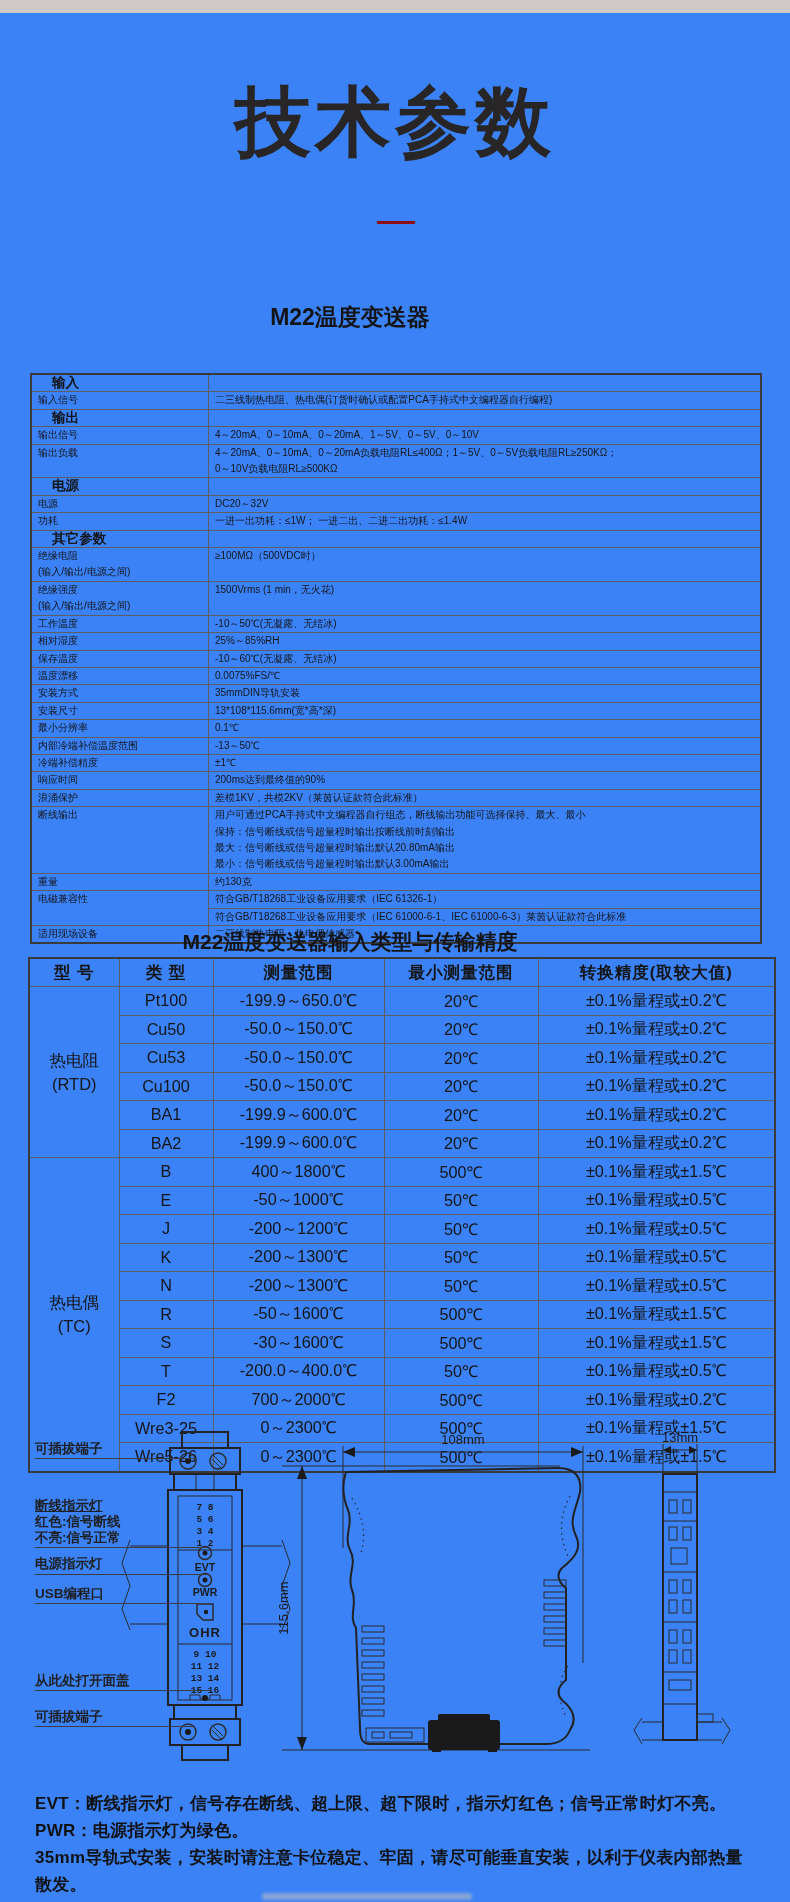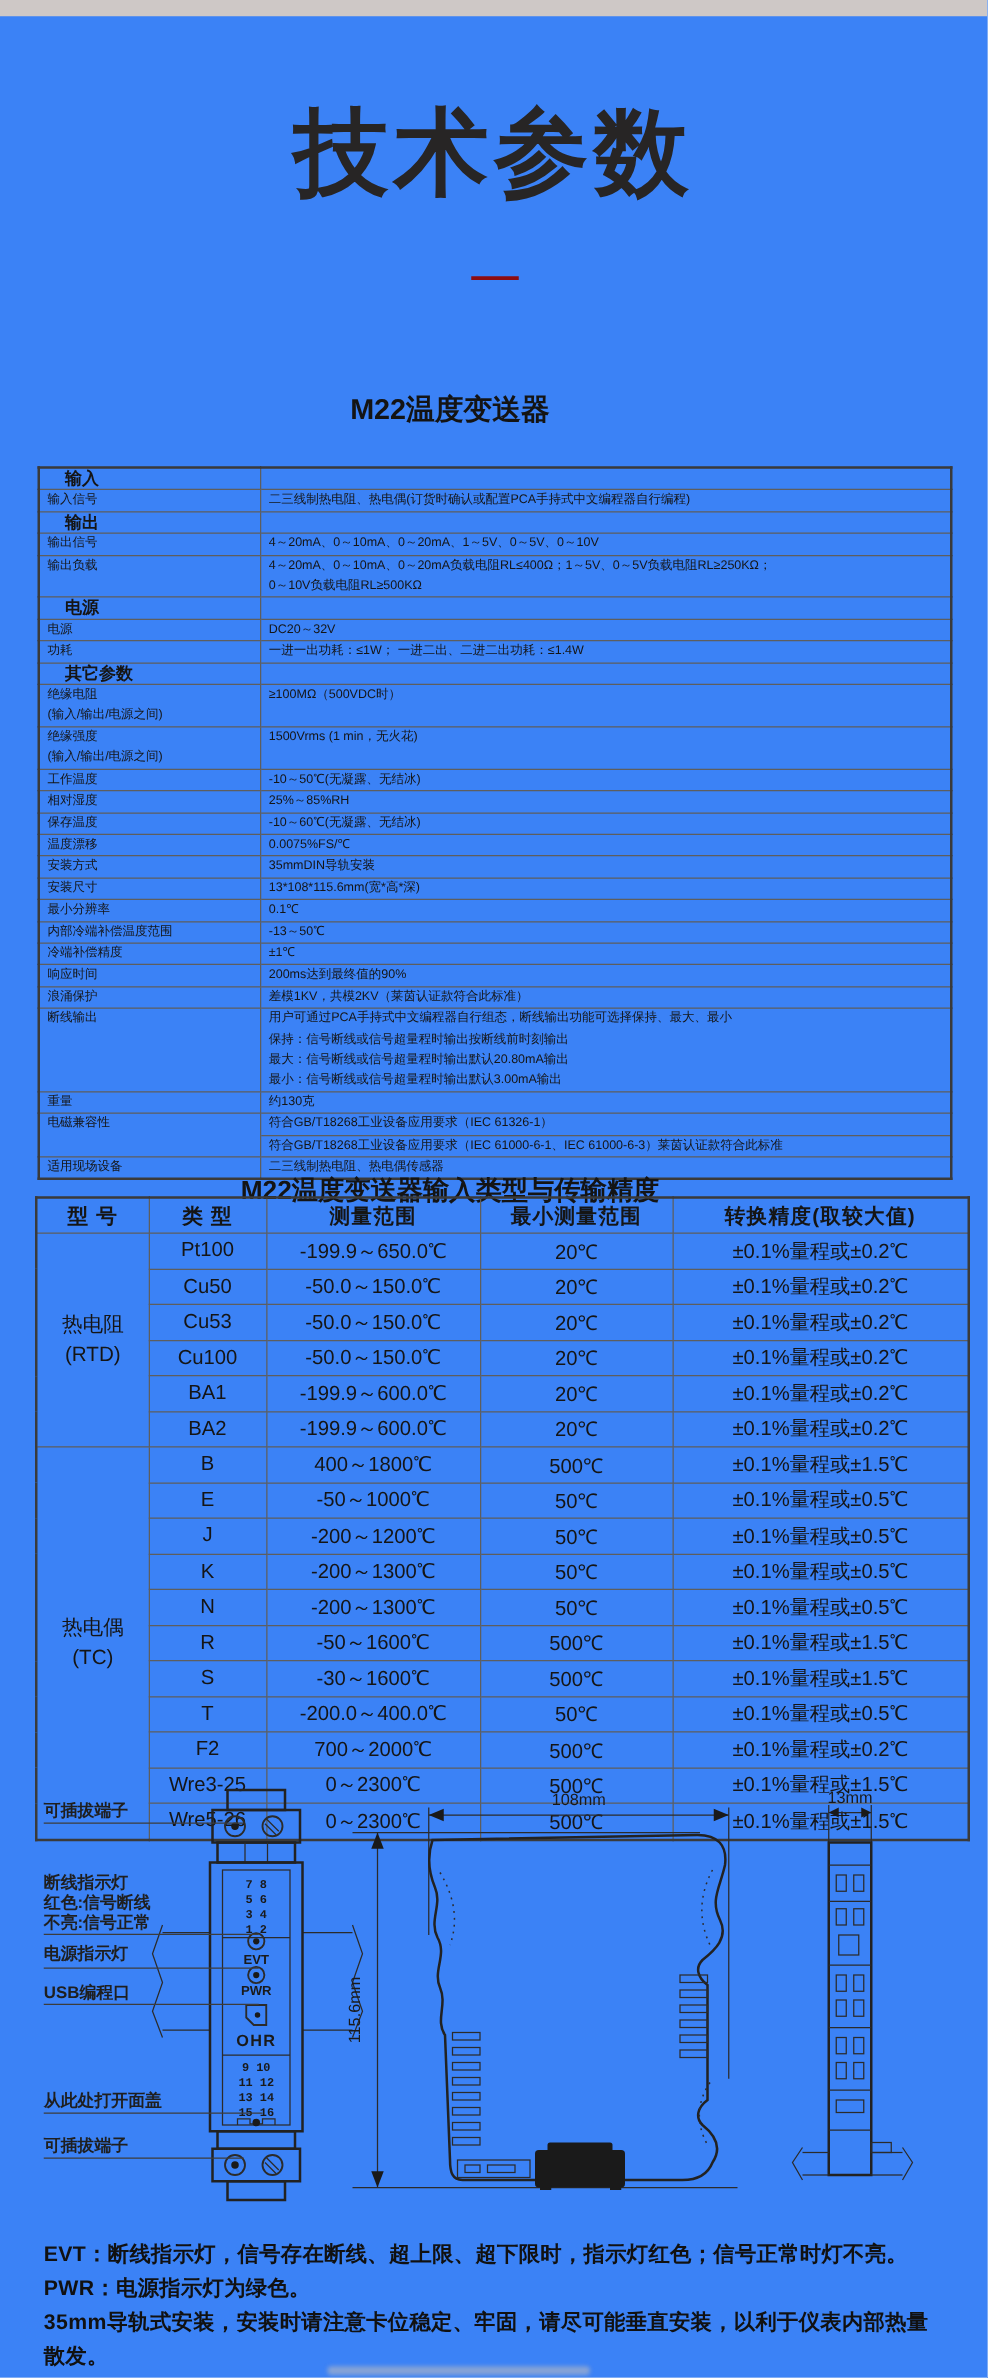--- a/index.html
+++ b/index.html
@@ -2,21 +2,21 @@
 <html><head>
 <meta charset="utf-8">
 <style>
   html,body{margin:0;padding:0;}
   body{width:790px;font-family:"Liberation Sans",sans-serif;background:#f7f4f2;}
   .page{position:relative;width:790px;height:1902px;background:#3b82f6;overflow:hidden;color:#1c1c1c;}
   .topbar{position:absolute;left:0;top:0;width:790px;height:13px;background:#cec8c6;}
   .main-title{position:absolute;left:0;top:72px;width:790px;margin:0;text-align:center;
     font-size:76px;font-weight:bold;letter-spacing:4px;color:#272525;}
   .red-rule{position:absolute;left:377px;top:221px;width:38px;height:3px;background:#8d0d10;}
-  .subtitle{position:absolute;left:0;width:692px;margin:14px;text-align:center;font-weight:bold;color:#141414;}
+  .subtitle{position:absolute;left:0;width:692px;margin:4px;text-align:center;font-weight:bold;color:#141414;}
   .s1{top:298px;font-size:23px;}
   .s2{top:924px;font-size:21px;}
 
   
   table{border-collapse:collapse;}
   .spec{position:absolute;left:30px;top:373px;width:732px;border:2px solid #3a3a3a;table-layout:fixed;}
   .spec td{border:1px solid #5e5e5e;font-size:10px;line-height:16.4px;padding:0 6px;
     vertical-align:top;white-space:pre-line;color:#151515;}
   .spec td.lbl{width:150px;}
   .spec tr.section td.lbl{font-weight:bold;font-size:13.6px;padding-left:20px;}
@@ -32,21 +32,21 @@
   .acc th{font-size:16.5px;font-weight:bold;height:25px;letter-spacing:1px;}
   .acc td{font-size:16.2px;height:25.5px;}
   .acc td.group{font-size:16.5px;white-space:pre-line;line-height:24px;}
 
   
   .diagram{position:absolute;left:30px;top:1428px;width:730px;height:364px;}
   .callout{position:absolute;font-size:13.5px;font-weight:bold;color:#1f1f1f;
     border-bottom:1.5px solid #3c3c3c;padding-bottom:2px;line-height:15px;}
   .callout.noline{border-bottom:none;padding-bottom:0;}
   .c1{left:5px;top:13px;width:160px;}
-  .c2a{left:5px;top:70px;width:120px;}
+  .c2a{left:5px;top:70px;width:120px;text-decoration:underline;}
   .c2b{left:5px;top:86px;width:120px;}
   .c2c{left:5px;top:102px;width:172px;}
   .c3{left:5px;top:129px;width:172px;font-family:Liberation Mono, monospace;}
   .c4{left:5px;top:158px;width:172px;}
   .c5{left:5px;top:245px;width:175px;}
   .c6{left:5px;top:281px;width:160px;}
   svg{position:absolute;left:0;top:0;}
   svg .ln{stroke:#2b2b2b;fill:none;stroke-width:1.5;}
   svg .thin{stroke:#2b2b2b;fill:none;stroke-width:1;}
   svg .thk{stroke:#222;fill:none;stroke-width:2;}

